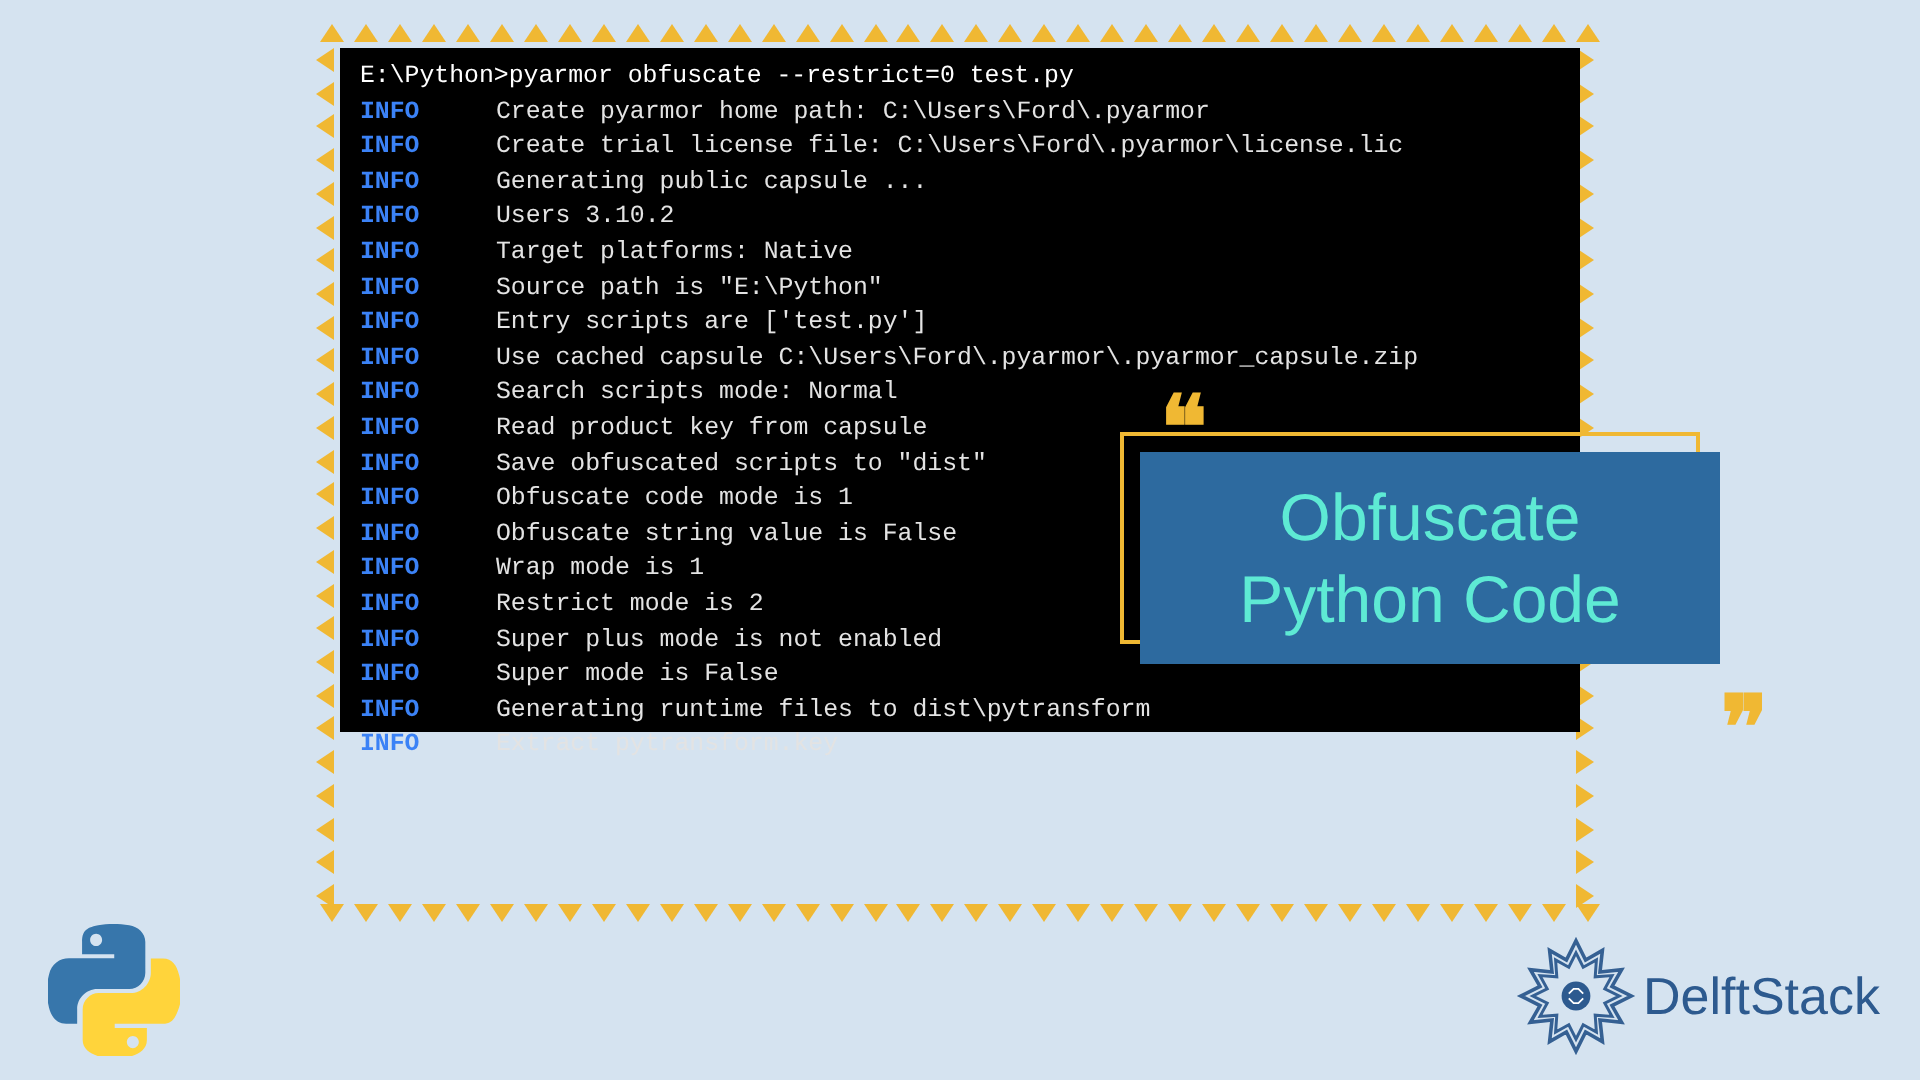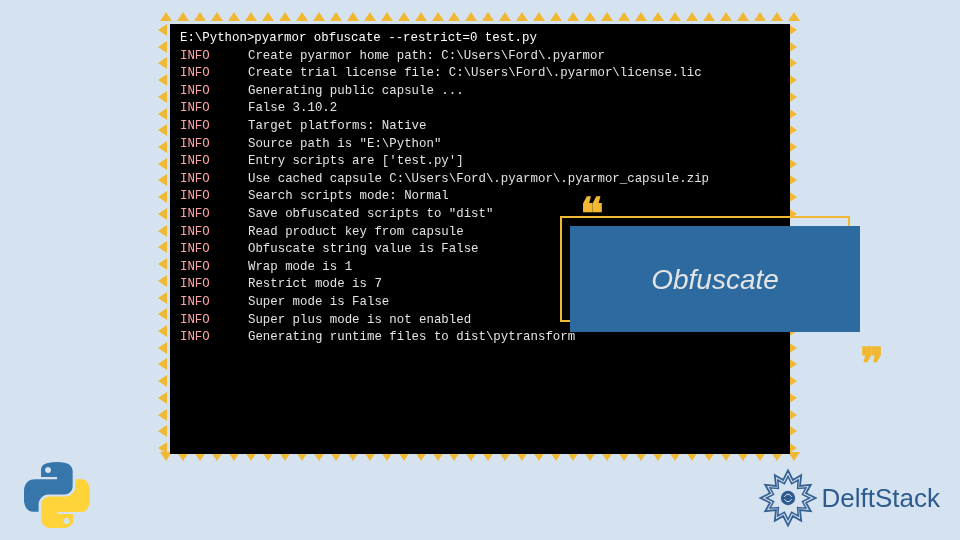--- a/index.html
+++ b/index.html
@@ -9,21 +9,21 @@
     background: #d5e3f0;
     position: relative;
     font-family: "Consolas", "Courier New", monospace;
     overflow: hidden;
   }
   .terminal-wrap {
     position: absolute;
     left: 170px;
     top: 24px;
     width: 620px;
-    height: 430px;
+    height: 342px;
     background: #000;
     padding: 6px 10px;
   }
   .tri-border {
     position: absolute;
     pointer-events: none;
   }
   .tri-border.top, .tri-border.bottom {
     left: 160px;
     width: 640px;
@@ -58,21 +58,21 @@
   .tri-border.left .tri { border-right: 9px solid #f0b833; }
   .tri-border.right .tri { border-left: 9px solid #f0b833; }
   .term-line {
     color: #e3e3e3;
     font-size: 12.4px;
     line-height: 17.6px;
     white-space: nowrap;
     font-family: "Consolas","Courier New",monospace;
   }
   .prompt-line { color: #fff; }
-  .info-label { color: #fca5a5; display:inline-block; width:68px; }
+  .info-label { color: #3b82f6; display:inline-block; width:68px;font-weight:bold; }
   .callout-wrap {
     position: absolute;
     left: 560px;
     top: 208px;
     width: 310px;
     height: 140px;
   }
   .quote-open {
     position: absolute;
     left: 20px;
@@ -107,26 +107,25 @@
   }
   .callout-border {
     position: absolute;
     left: 0px;
     top: 8px;
     width: 290px;
     height: 106px;
     border: 2px solid #f0b833;
   }
   .callout-text {
-    color: #e5e5e5;
+    color: #5eead4;
     font-family: "Segoe UI", -apple-system, sans-serif;
-    font-size: 28px;
+    font-size: 33px;
     font-weight: 500;
     line-height: 1.25;
-    font-style: italic;
   }
   .python-logo {
     position: absolute;
     left: 24px;
     bottom: 12px;
     width: 66px;
     height: 66px;
   }
   .delft-logo {
     position: absolute;
@@ -282,43 +281,46 @@
     <div class="tri"></div>
     <div class="tri"></div>
   </div>
 
 <div class="terminal-wrap">
   <div class="term-line prompt-line">E:\Python&gt;pyarmor obfuscate --restrict=0 test.py</div>
   <div id="term-lines">
       <div class="term-line"><span class="info-label">INFO</span><span>Create pyarmor home path: C:\Users\Ford\.pyarmor</span></div>
       <div class="term-line"><span class="info-label">INFO</span><span>Create trial license file: C:\Users\Ford\.pyarmor\license.lic</span></div>
       <div class="term-line"><span class="info-label">INFO</span><span>Generating public capsule ...</span></div>
-      <div class="term-line"><span class="info-label">INFO</span><span>False 3.10.2</span></div>
+      <div class="term-line"><span class="info-label">INFO</span><span>Users 3.10.2</span></div>
       <div class="term-line"><span class="info-label">INFO</span><span>Target platforms: Native</span></div>
       <div class="term-line"><span class="info-label">INFO</span><span>Source path is "E:\Python"</span></div>
       <div class="term-line"><span class="info-label">INFO</span><span>Entry scripts are ['test.py']</span></div>
       <div class="term-line"><span class="info-label">INFO</span><span>Use cached capsule C:\Users\Ford\.pyarmor\.pyarmor_capsule.zip</span></div>
       <div class="term-line"><span class="info-label">INFO</span><span>Search scripts mode: Normal</span></div>
+      <div class="term-line"><span class="info-label">INFO</span><span>Read product key from capsule</span></div>
       <div class="term-line"><span class="info-label">INFO</span><span>Save obfuscated scripts to "dist"</span></div>
-      <div class="term-line"><span class="info-label">INFO</span><span>Read product key from capsule</span></div>
+      <div class="term-line"><span class="info-label">INFO</span><span>Obfuscate code mode is 1</span></div>
       <div class="term-line"><span class="info-label">INFO</span><span>Obfuscate string value is False</span></div>
       <div class="term-line"><span class="info-label">INFO</span><span>Wrap mode is 1</span></div>
-      <div class="term-line"><span class="info-label">INFO</span><span>Restrict mode is 7</span></div>
+      <div class="term-line"><span class="info-label">INFO</span><span>Restrict mode is 2</span></div>
+      <div class="term-line"><span class="info-label">INFO</span><span>Super plus mode is not enabled</span></div>
       <div class="term-line"><span class="info-label">INFO</span><span>Super mode is False</span></div>
-      <div class="term-line"><span class="info-label">INFO</span><span>Super plus mode is not enabled</span></div>
       <div class="term-line"><span class="info-label">INFO</span><span>Generating runtime files to dist\pytransform</span></div>
+      <div class="term-line"><span class="info-label">INFO</span><span>Extract pytransform.key</span></div>
     </div>
 </div>
 
 <div class="callout-wrap">
   <div class="quote-open">❝</div>
   <div class="callout-border"></div>
   <div class="callout-box">
     <div class="callout-text">
       <span>Obfuscate</span><br>
+      <span>Python Code</span>
     </div>
   </div>
   <div class="quote-close">❞</div>
 </div>
 
 <svg class="python-logo" viewBox="0 0 110 110">
   <path fill="#3776ab" d="M54.6 0c-4.6 0-9 .4-12.8 1.1-11.3 2-13.4 6.2-13.4 13.9v10.2h26.8v3.4H17.5c-7.8 0-14.6 4.7-16.7 13.6-2.5 10.2-2.6 16.6 0 27.3 1.9 7.9 6.5 13.6 14.3 13.6h9.2V70.8c0-8.8 7.6-16.6 16.7-16.6h26.7c7.4 0 13.4-6.1 13.4-13.6V15c0-7.3-6.1-12.7-13.4-13.9C63.2.4 59.1 0 54.6 0zM40.1 8.2c2.8 0 5 2.3 5 5.1s-2.3 5.1-5 5.1c-2.8 0-5-2.3-5-5.1s2.2-5.1 5-5.1z"></path>
   <path fill="#ffd43b" d="M85.7 28.7v11.9c0 9.2-7.8 17-16.7 17H42.3c-7.3 0-13.4 6.3-13.4 13.6v25.5c0 7.3 6.3 11.5 13.4 13.6 8.5 2.5 16.6 2.9 26.7 0 6.7-1.9 13.4-5.8 13.4-13.6V86.6H55.6v-3.4h40.2c7.8 0 10.7-5.4 13.4-13.6 2.8-8.4 2.7-16.5 0-27.3-1.9-7.8-5.6-13.6-13.4-13.6h-10.1zm-15 64.6c2.8 0 5 2.3 5 5.1s-2.3 5.1-5 5.1c-2.8 0-5-2.3-5-5.1s2.2-5.1 5-5.1z"></path>
 </svg>
 

